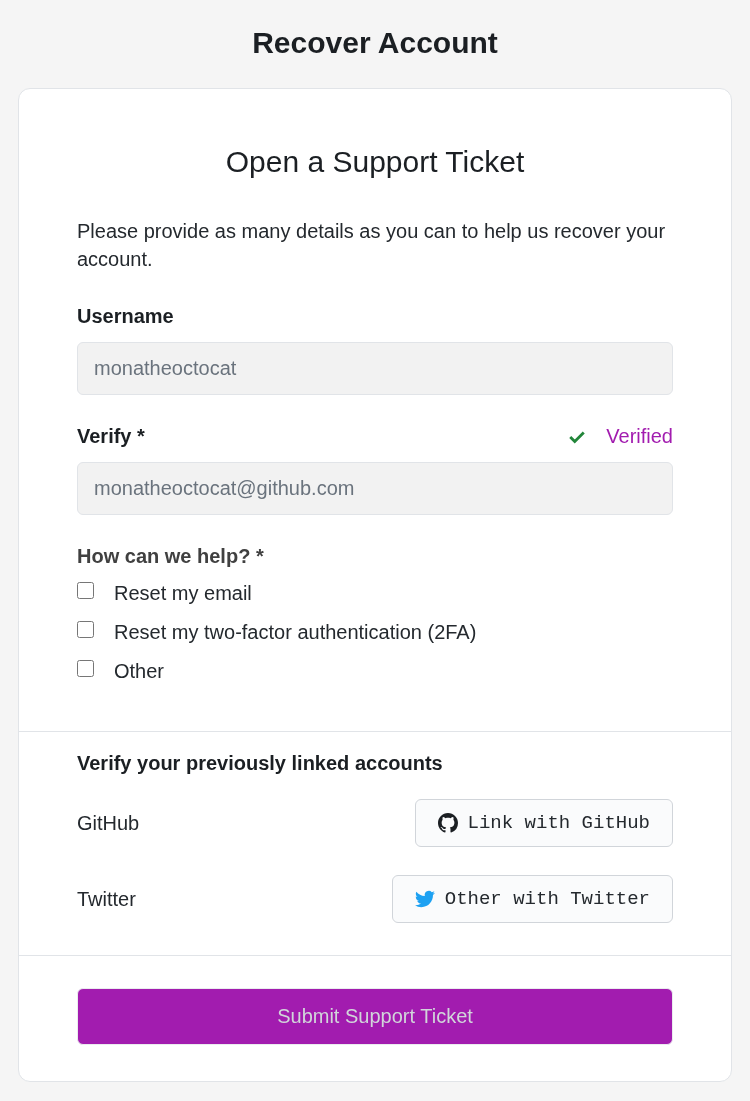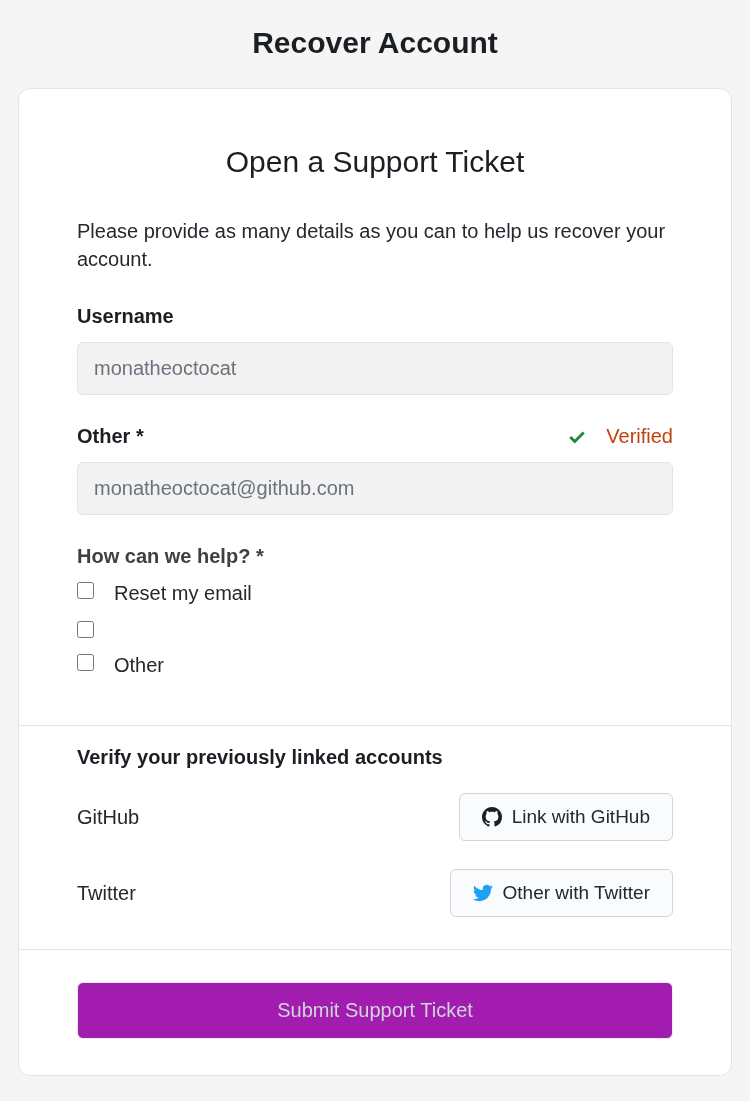--- a/index.html
+++ b/index.html
@@ -55,21 +55,21 @@
     }
     .field-label {
       font-size: 20px;
       font-weight: 700;
       color: #1b1f23;
     }
     .verified-badge {
       display: flex;
       align-items: center;
       gap: 20px;
-      color: #c2410c;
+      color: #a21caf;
       font-size: 20px;
     }
     .verified-badge svg {
       width: 18px;
       height: 18px;
     }
     .text-input {
       width: 100%;
       padding: 14px 16px;
       font-size: 20px;
@@ -132,21 +132,21 @@
       display: flex;
       align-items: center;
       gap: 10px;
       padding: 12px 22px;
       background: #fafbfc;
       border: 1px solid #d1d5da;
       border-radius: 6px;
       font-size: 19px;
       color: #24292e;
       cursor: pointer;
-      font-family: Liberation Sans, sans-serif;
+      font-family: Liberation Mono, monospace;
     }
     .link-button svg {
       width: 20px;
       height: 20px;
     }
     .submit-section {
       padding: 32px 58px 36px;
     }
     .submit-button {
       width: 100%;
@@ -183,39 +183,40 @@
 
     <div class="field-group">
       <div class="field-label-row">
         <label class="field-label">Username</label>
       </div>
       <input type="text" class="text-input" readonly="" value="monatheoctocat" style="">
     </div>
 
     <div class="field-group">
       <div class="field-label-row">
-        <label class="field-label">Other *</label>
+        <label class="field-label">Verify *</label>
         <span class="verified-badge">
           <svg viewBox="0 0 16 16" class="check-icon">
             <polyline points="2,8 6,12 14,4"></polyline>
           </svg>
           <span>Verified</span>
         </span>
       </div>
       <input type="text" class="text-input" readonly="" value="monatheoctocat@github.com" style="">
     </div>
 
     <div class="help-section">
       <div class="help-label">How can we help? *</div>
       <div class="checkbox-row">
         <input type="checkbox" style="">
         <span class="checkbox-label">Reset my email</span>
       </div>
       <div class="checkbox-row">
         <input type="checkbox" style="">
+        <span class="checkbox-label">Reset my two-factor authentication (2FA)</span>
       </div>
       <div class="checkbox-row">
         <input type="checkbox" style="">
         <span class="checkbox-label">Other</span>
       </div>
     </div>
   </div>
 
   <hr class="divider">
 

